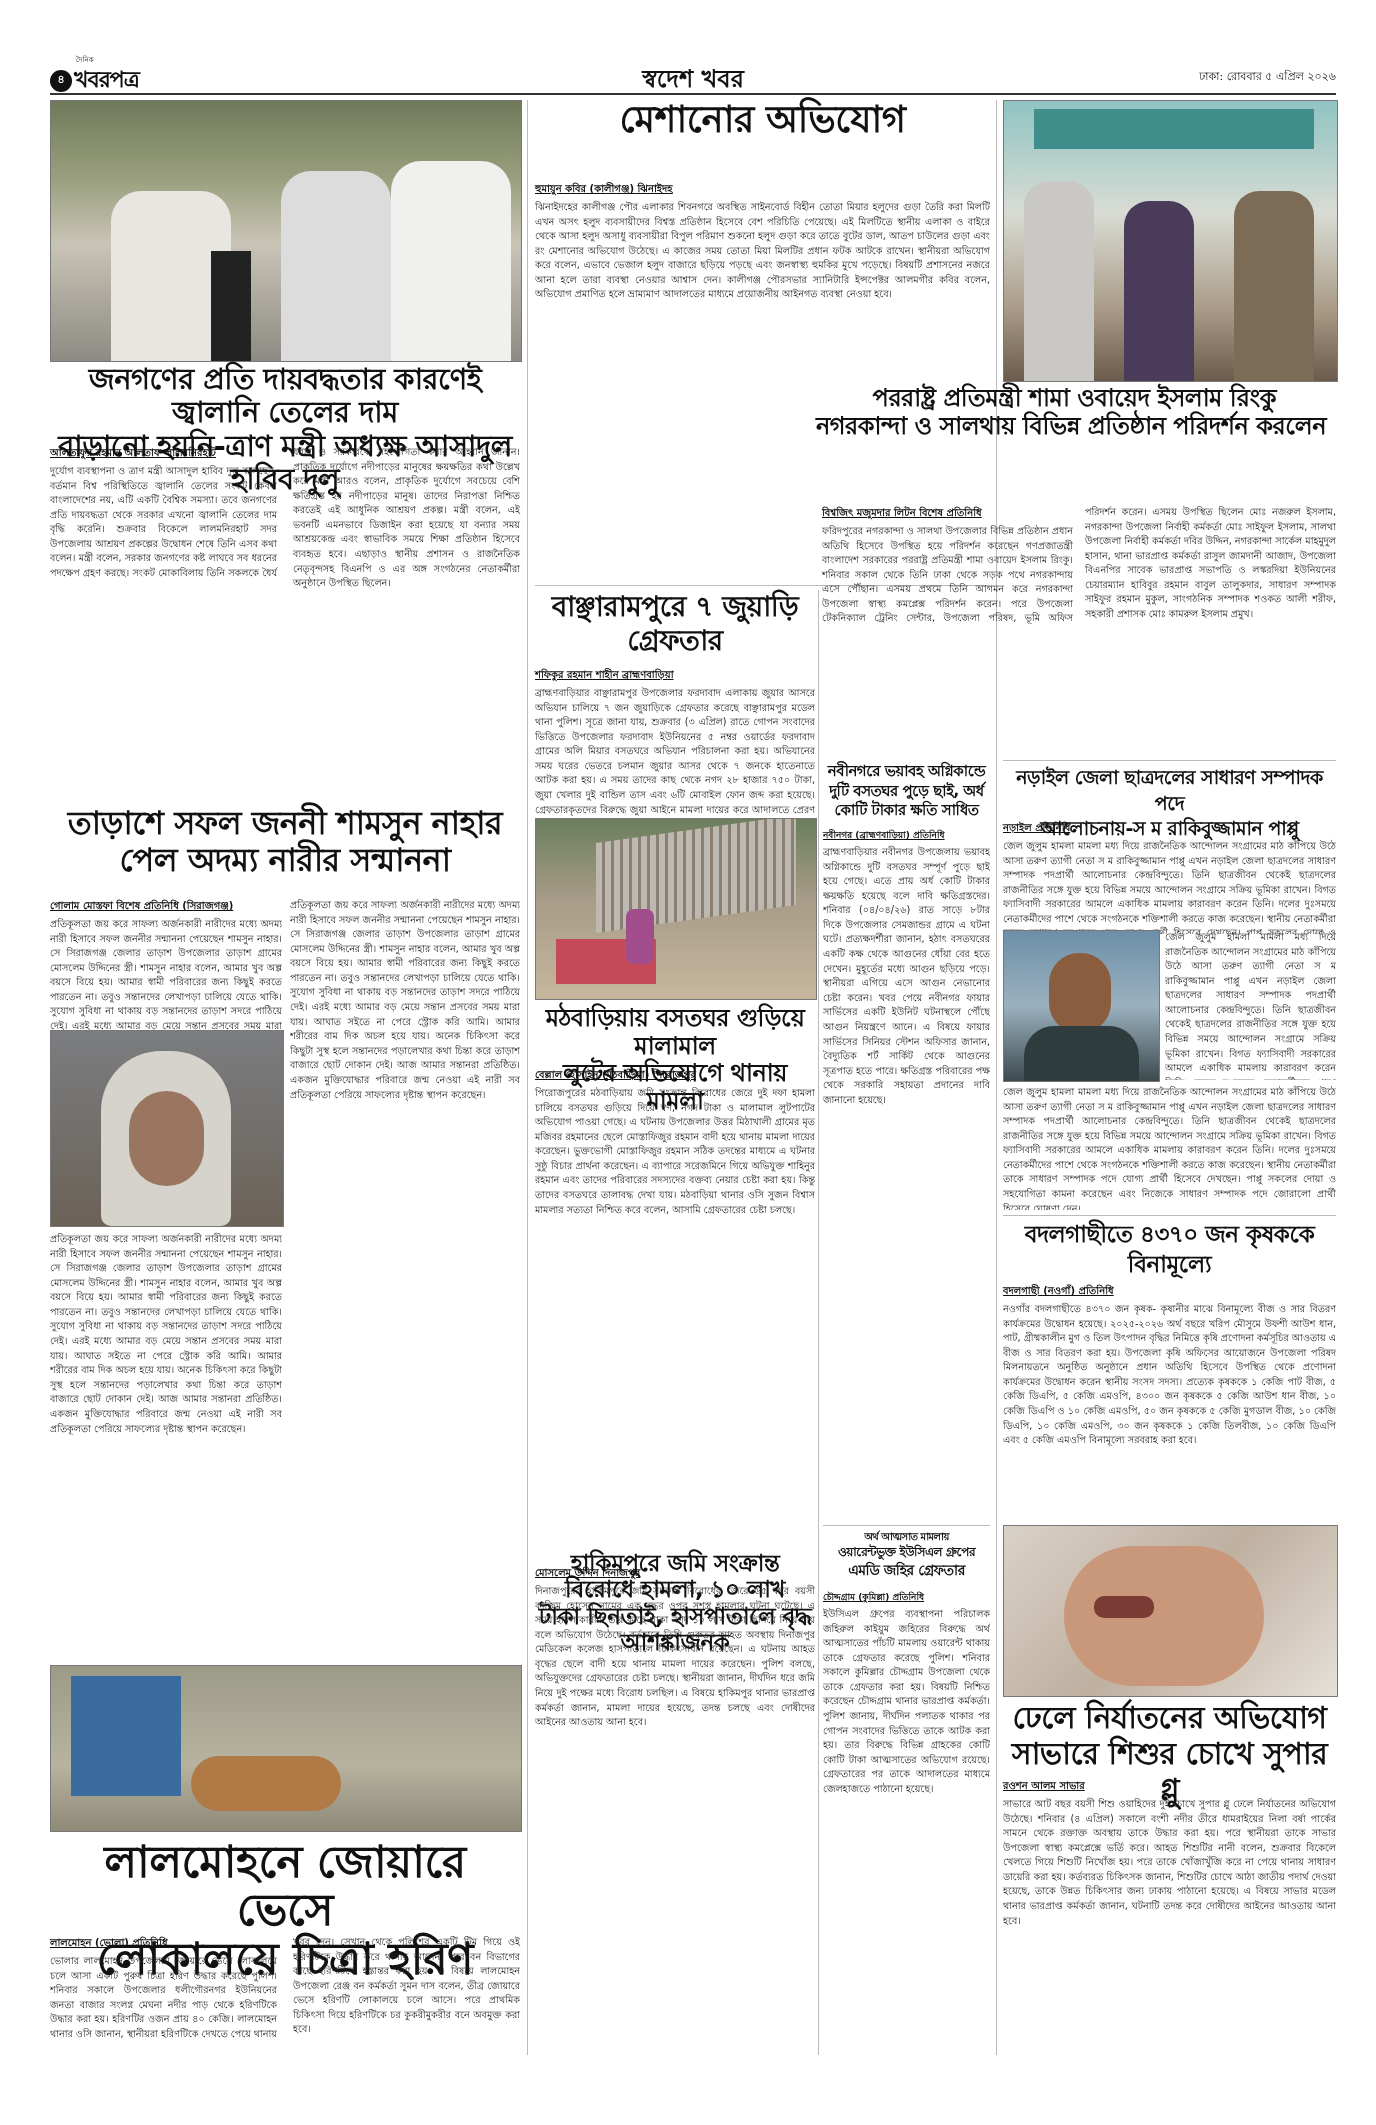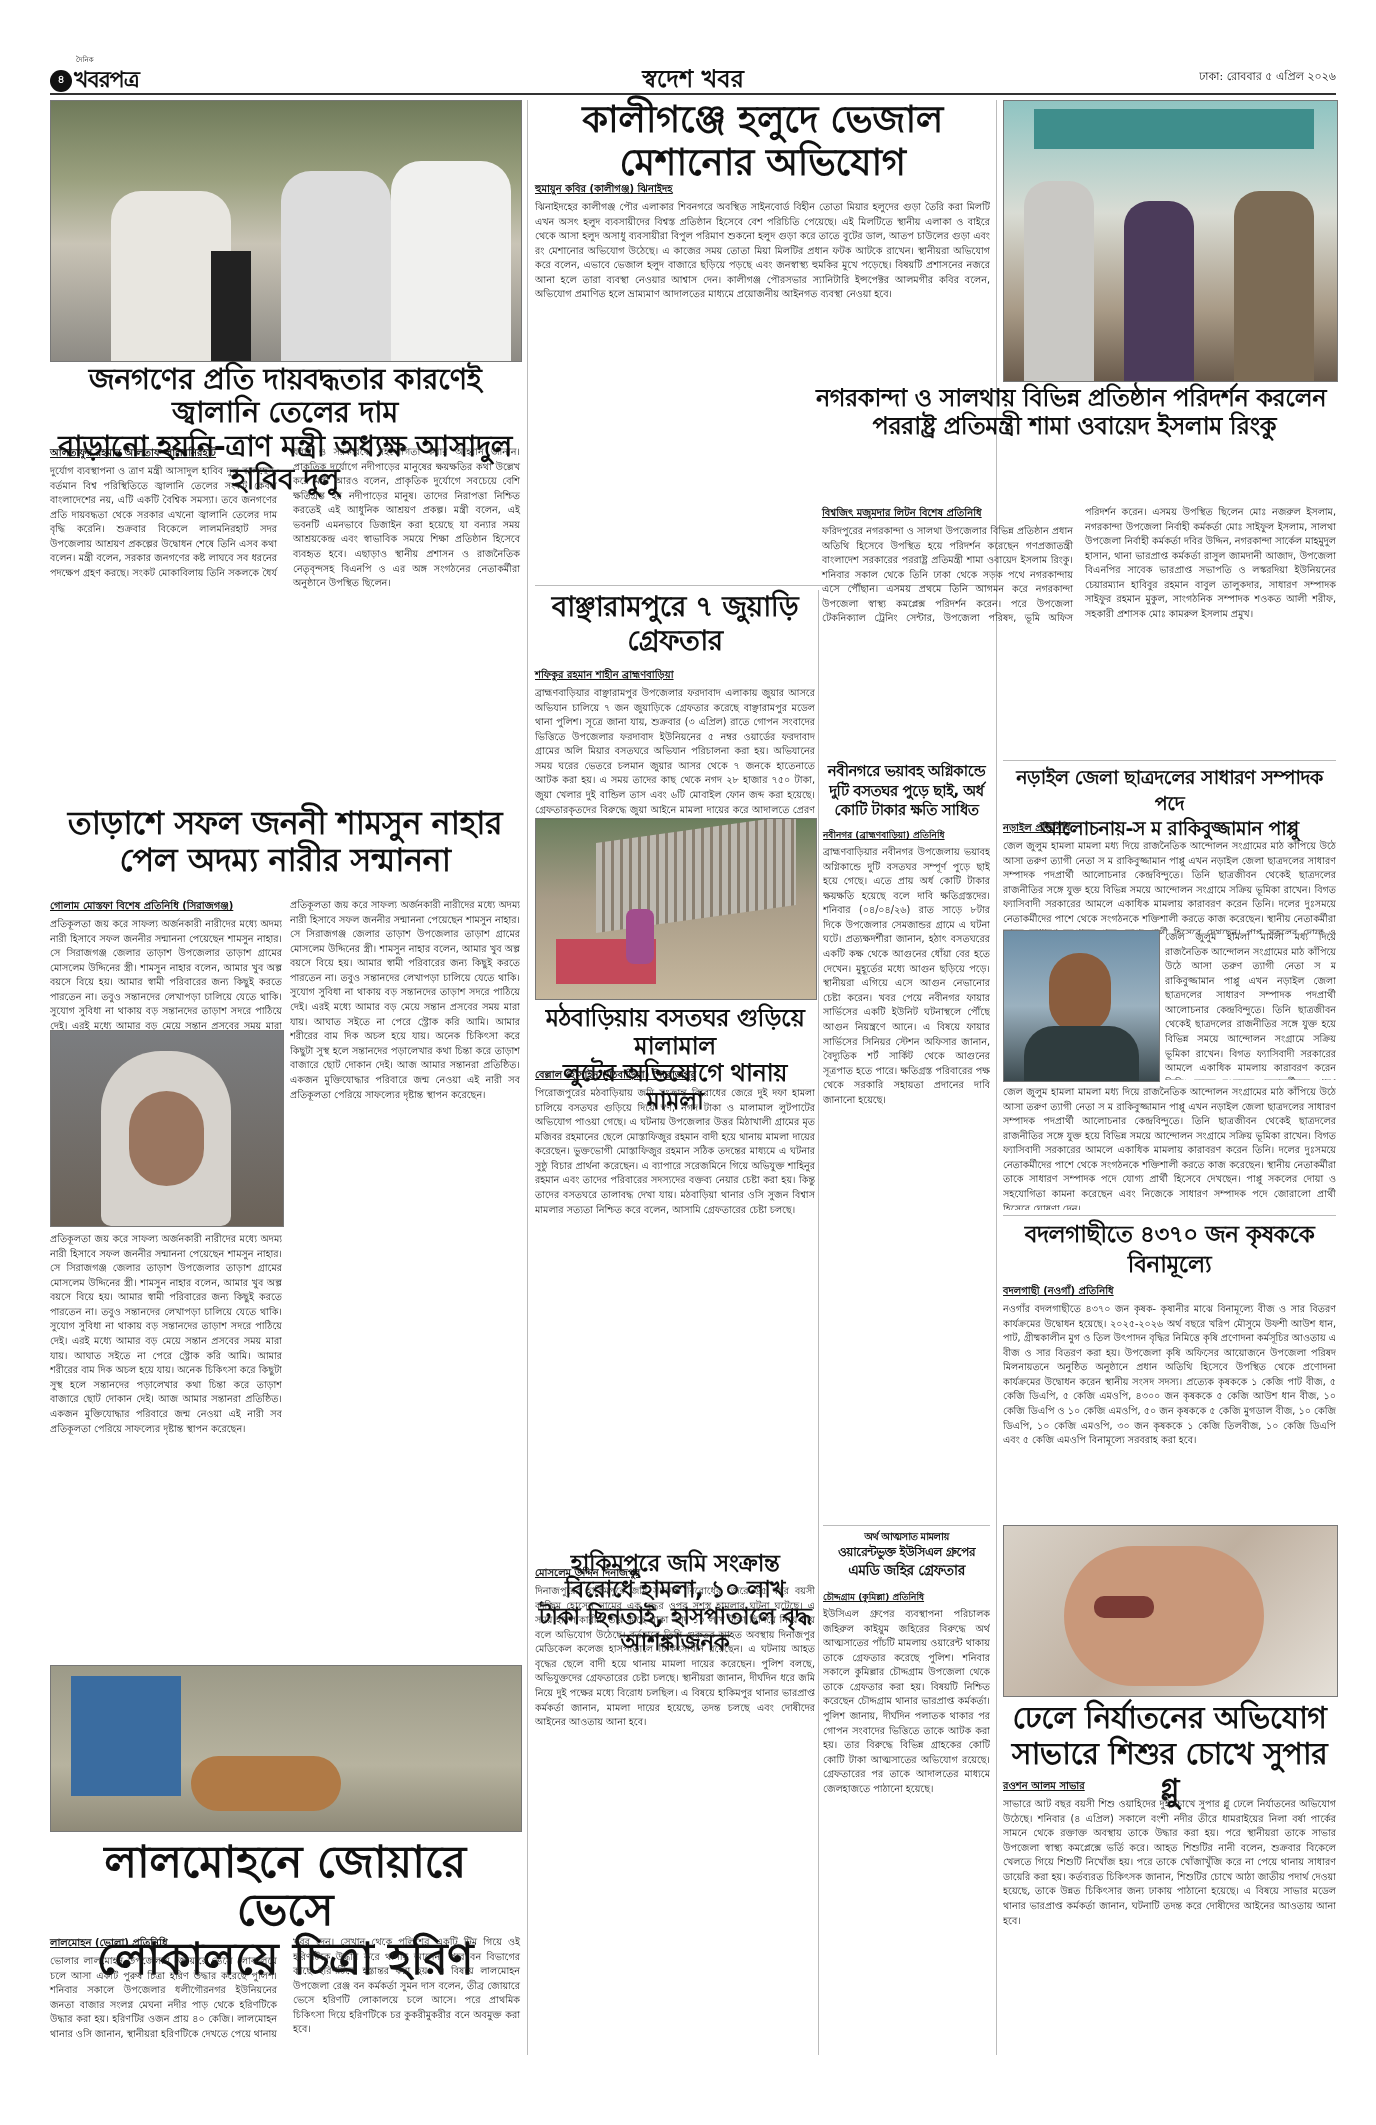--- a/index.html
+++ b/index.html
@@ -86,21 +86,20 @@
 <div class="abs" style="left:50px;top:1935px;width:470px;">
   <div class="cols2" style="height:120px;">
     <div class="byline">লালমোহন (ভোলা) প্রতিনিধি</div>
     <div class="body">ভোলার লালমোহন উপজেলায় জোয়ারে ভেসে লোকালয়ে চলে আসা একটি পুরুষ চিত্রা হরিণ উদ্ধার করেছে পুলিশ। শনিবার সকালে উপজেলার ধলীগৌরনগর ইউনিয়নের জনতা বাজার সংলগ্ন মেঘনা নদীর পাড় থেকে হরিণটিকে উদ্ধার করা হয়। হরিণটির ওজন প্রায় ৪০ কেজি। লালমোহন থানার ওসি জানান, স্থানীয়রা হরিণটিকে দেখতে পেয়ে থানায় খবর দেন। সেখান থেকে পুলিশের একটি টিম গিয়ে ওই হরিণটিকে উদ্ধার করে থানায় আনেন। পরে বন বিভাগের কাছে হরিণটিকে হস্তান্তর করা হয়। এ বিষয়ে লালমোহন উপজেলা রেঞ্জ বন কর্মকর্তা সুমন দাস বলেন, তীব্র জোয়ারে ভেসে হরিণটি লোকালয়ে চলে আসে। পরে প্রাথমিক চিকিৎসা দিয়ে হরিণটিকে চর কুকরীমুকরীর বনে অবমুক্ত করা হবে।</div>
   </div>
 </div>
 
 <div class="abs vrule" style="left:527px;top:100px;height:1955px;"></div>
 
 <div class="abs hl hl-serif" style="left:535px;top:98px;width:455px;font-size:37px;line-height:1.15;">
-  <div>কালীগঞ্জে হলুদে ভেজাল</div>
   <div>মেশানোর অভিযোগ</div>
 </div>
 <div class="abs" style="left:535px;top:181px;width:455px;">
   <div class="byline">হুমায়ুন কবির (কালীগঞ্জ) ঝিনাইদহ</div>
   <div class="body" style="height:390px;overflow:hidden;">ঝিনাইদহের কালীগঞ্জ পৌর এলাকার শিবনগরে অবস্থিত সাইনবোর্ড বিহীন তোতা মিয়ার হলুদের গুড়া তৈরি করা মিলটি এখন অসৎ হলুদ ব্যবসায়ীদের বিশ্বস্ত প্রতিষ্ঠান হিসেবে বেশ পরিচিতি পেয়েছে। এই মিলটিতে স্থানীয় এলাকা ও বাইরে থেকে আসা হলুদ অসাধু ব্যবসায়ীরা বিপুল পরিমাণ শুকনো হলুদ গুড়া করে তাতে বুটের ডাল, আতপ চাউলের গুড়া এবং রং মেশানোর অভিযোগ উঠেছে। এ কাজের সময় তোতা মিয়া মিলটির প্রধান ফটক আটকে রাখেন। স্থানীয়রা অভিযোগ করে বলেন, এভাবে ভেজাল হলুদ বাজারে ছড়িয়ে পড়ছে এবং জনস্বাস্থ্য হুমকির মুখে পড়েছে। বিষয়টি প্রশাসনের নজরে আনা হলে তারা ব্যবস্থা নেওয়ার আশ্বাস দেন। কালীগঞ্জ পৌরসভার স্যানিটারি ইন্সপেক্টর আলমগীর কবির বলেন, অভিযোগ প্রমাণিত হলে ভ্রাম্যমাণ আদালতের মাধ্যমে প্রয়োজনীয় আইনগত ব্যবস্থা নেওয়া হবে।</div>
 </div>
 <div class="abs hrule" style="left:535px;top:585px;width:455px;"></div>
 
 <div class="abs hl hl-serif" style="left:535px;top:590px;width:280px;font-size:28px;line-height:1.2;">
   <div>বাঞ্ছারামপুরে ৭ জুয়াড়ি</div>
@@ -159,22 +158,22 @@
 <div class="abs vrule" style="left:996px;top:100px;height:1955px;"></div>
 
 <div class="abs photo" style="left:1003px;top:100px;width:333px;height:280px;background:linear-gradient(180deg,#8fc4c2 0%,#d9dcd4 40%,#a89a86 75%,#6a5b4c 100%);">
   <div class="abs" style="left:30px;top:8px;width:280px;height:40px;background:#3f8e8c;"></div>
   <div class="abs" style="left:20px;top:80px;width:70px;height:200px;background:#c9c8c4;border-radius:25px 25px 0 0;"></div>
   <div class="abs" style="left:120px;top:100px;width:70px;height:180px;background:#4b3b5a;border-radius:25px 25px 0 0;"></div>
   <div class="abs" style="left:230px;top:90px;width:80px;height:190px;background:#7c6b55;border-radius:25px 25px 0 0;"></div>
   <span class="lbl">সনদ বিতরণ অনুষ্ঠান</span>
 </div>
 <div class="abs hl" style="left:545px;top:385px;width:791px;font-size:24px;">
+  <div style="text-align:right;padding-right:60px;">পররাষ্ট্র প্রতিমন্ত্রী শামা ওবায়েদ ইসলাম রিংকু</div>
   <div style="text-align:right;padding-right:10px;">নগরকান্দা ও সালথায় বিভিন্ন প্রতিষ্ঠান পরিদর্শন করলেন</div>
-  <div style="text-align:right;padding-right:60px;">পররাষ্ট্র প্রতিমন্ত্রী শামা ওবায়েদ ইসলাম রিংকু</div>
 </div>
 <div class="abs" style="left:822px;top:505px;width:514px;">
   <div class="cols2r" style="height:235px;">
     <div class="byline">বিশ্বজিৎ মজুমদার লিটন বিশেষ প্রতিনিধি</div>
     <div class="body">ফরিদপুরের নগরকান্দা ও সালথা উপজেলার বিভিন্ন প্রতিষ্ঠান প্রধান অতিথি হিসেবে উপস্থিত হয়ে পরিদর্শন করেছেন গণপ্রজাতন্ত্রী বাংলাদেশ সরকারের পররাষ্ট্র প্রতিমন্ত্রী শামা ওবায়েদ ইসলাম রিংকু। শনিবার সকাল থেকে তিনি ঢাকা থেকে সড়ক পথে নগরকান্দায় এসে পৌঁছান। এসময় প্রথমে তিনি আগমন করে নগরকান্দা উপজেলা স্বাস্থ্য কমপ্লেক্স পরিদর্শন করেন। পরে উপজেলা টেকনিক্যাল ট্রেনিং সেন্টার, উপজেলা পরিষদ, ভূমি অফিস পরিদর্শন করেন। এসময় উপস্থিত ছিলেন মোঃ নজরুল ইসলাম, নগরকান্দা উপজেলা নির্বাহী কর্মকর্তা মোঃ সাইফুল ইসলাম, সালথা উপজেলা নির্বাহী কর্মকর্তা দবির উদ্দিন, নগরকান্দা সার্কেল মাহমুদুল হাসান, থানা ভারপ্রাপ্ত কর্মকর্তা রাসুল জামদানী আজাদ, উপজেলা বিএনপির সাবেক ভারপ্রাপ্ত সভাপতি ও লস্করদিয়া ইউনিয়নের চেয়ারম্যান হাবিবুর রহমান বাবুল তালুকদার, সাধারণ সম্পাদক সাইফুর রহমান মুকুল, সাংগঠনিক সম্পাদক শওকত আলী শরীফ, সহকারী প্রশাসক মোঃ কামরুল ইসলাম প্রমুখ।</div>
   </div>
 </div>
 <div class="abs hrule" style="left:1003px;top:760px;width:333px;"></div>
 
 <div class="abs hl" style="left:1003px;top:765px;width:333px;font-size:19px;line-height:1.35;">

